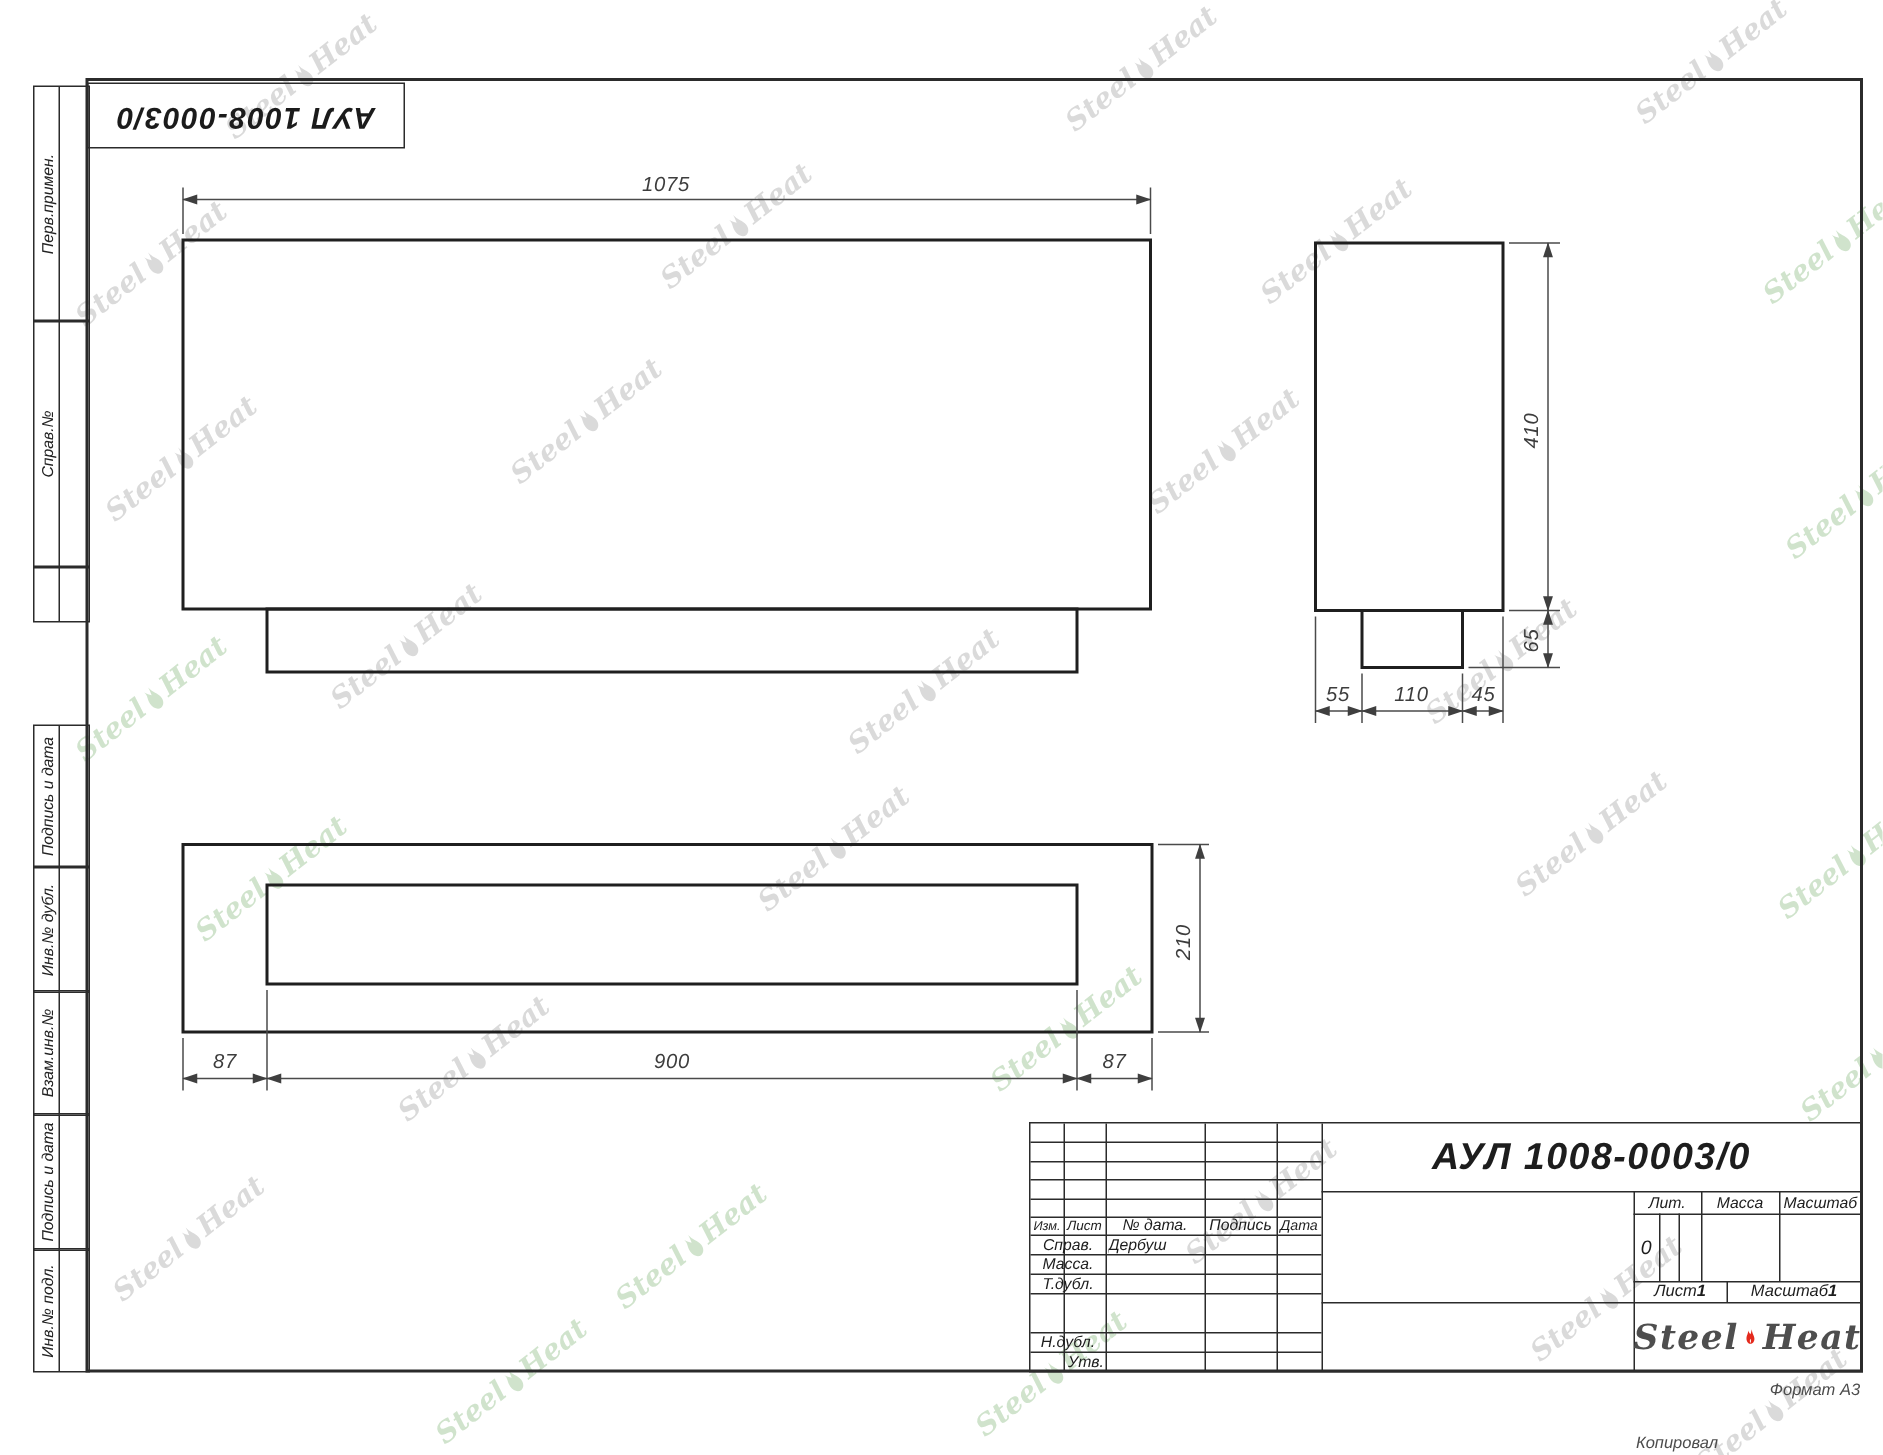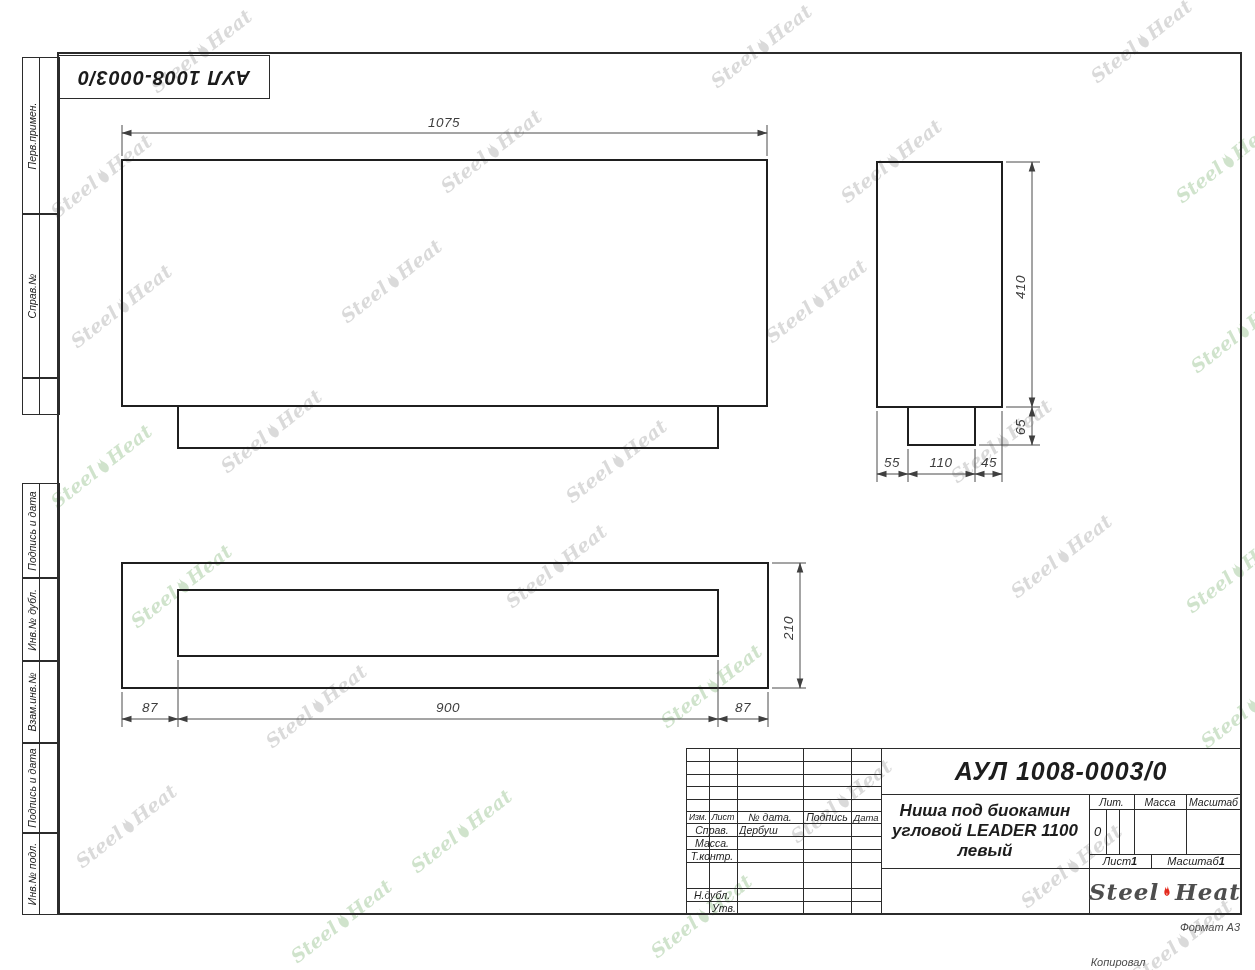--- a/index.html
+++ b/index.html
@@ -391,31 +391,26 @@
 
   <div class="tc small-lbl" style="left:0;top:62px;width:22px;height:12px;font-size:8.5px">Изм.</div>
   <div class="tc small-lbl" style="left:22px;top:62px;width:28px;height:12px;font-size:9px">Лист</div>
   <div class="tc small-lbl" style="left:50px;top:62px;width:66px;height:12px">№ дата.</div>
   <div class="tc small-lbl" style="left:116px;top:62px;width:48px;height:12px">Подпись</div>
   <div class="tc small-lbl" style="left:164px;top:62px;width:30px;height:12px;font-size:9.5px">Дата</div>
 
   <div class="tc row-lbl" style="left:0;top:74px;width:50px;height:13px">Справ.</div>
   <div class="tc row-lbl" style="left:52px;top:74px;width:64px;height:13px;justify-content:flex-start">Дербуш</div>
   <div class="tc row-lbl" style="left:0;top:87px;width:50px;height:13px">Масса.</div>
-  <div class="tc row-lbl" style="left:0;top:100px;width:50px;height:13px">Т.контр.</div>
+  <div class="tc row-lbl" style="left:0;top:100px;width:50px;height:13px">Т.дубл.</div>
   <div class="tc row-lbl" style="left:0;top:139px;width:50px;height:13px">Н.дубл.</div>
   <div class="tc row-lbl" style="left:12px;top:152px;width:50px;height:14px">Утв.</div>
 
   <div class="tc doc-num" style="left:194px;top:0;width:360px;height:45px">АУЛ 1008-0003/0</div>
 
-  <div class="tc name-cell" style="left:194px;top:45px;width:208px;height:74px">
-    <div>Ниша под биокамин</div>
-    <div>угловой LEADER 1100</div>
-    <div>левый</div>
-  </div>
 
   <div class="tc small-lbl" style="left:402px;top:45px;width:45px;height:15px">Лит.</div>
   <div class="tc small-lbl" style="left:447px;top:45px;width:52px;height:15px">Масса</div>
   <div class="tc small-lbl" style="left:499px;top:45px;width:55px;height:15px">Масштаб</div>
   <div class="tc" style="left:402px;top:60px;width:17px;height:45px;font-size:13px">0</div>
 
   <div class="tc paircell" style="left:402px;top:105px;width:62px;height:14px">
     <span>Лист</span>
     <b>1</b>
   </div>

